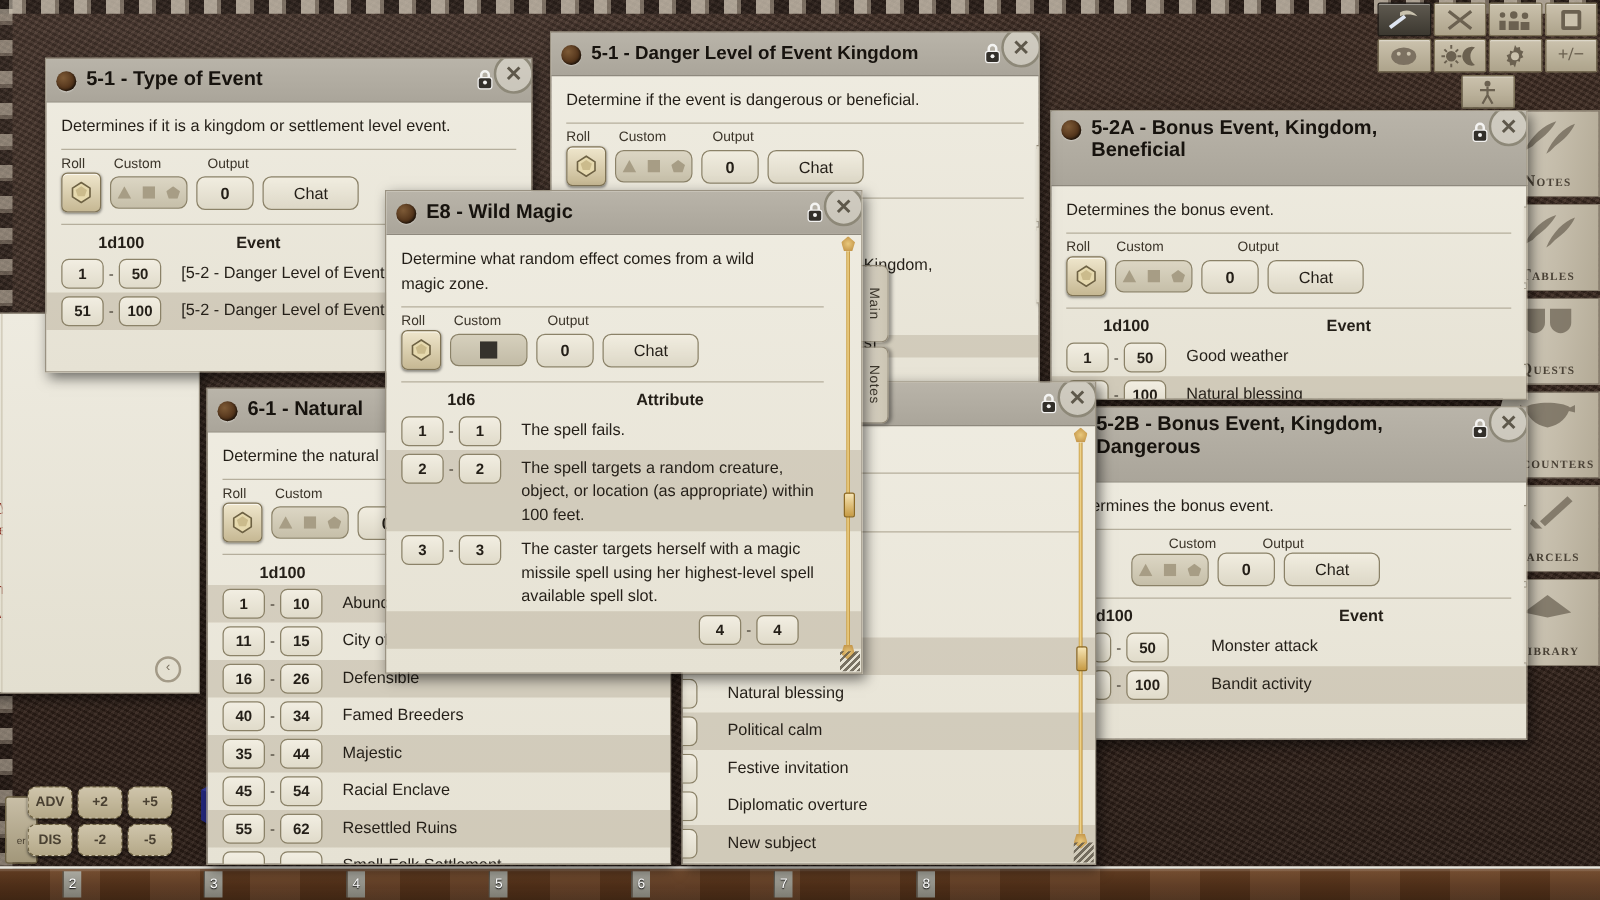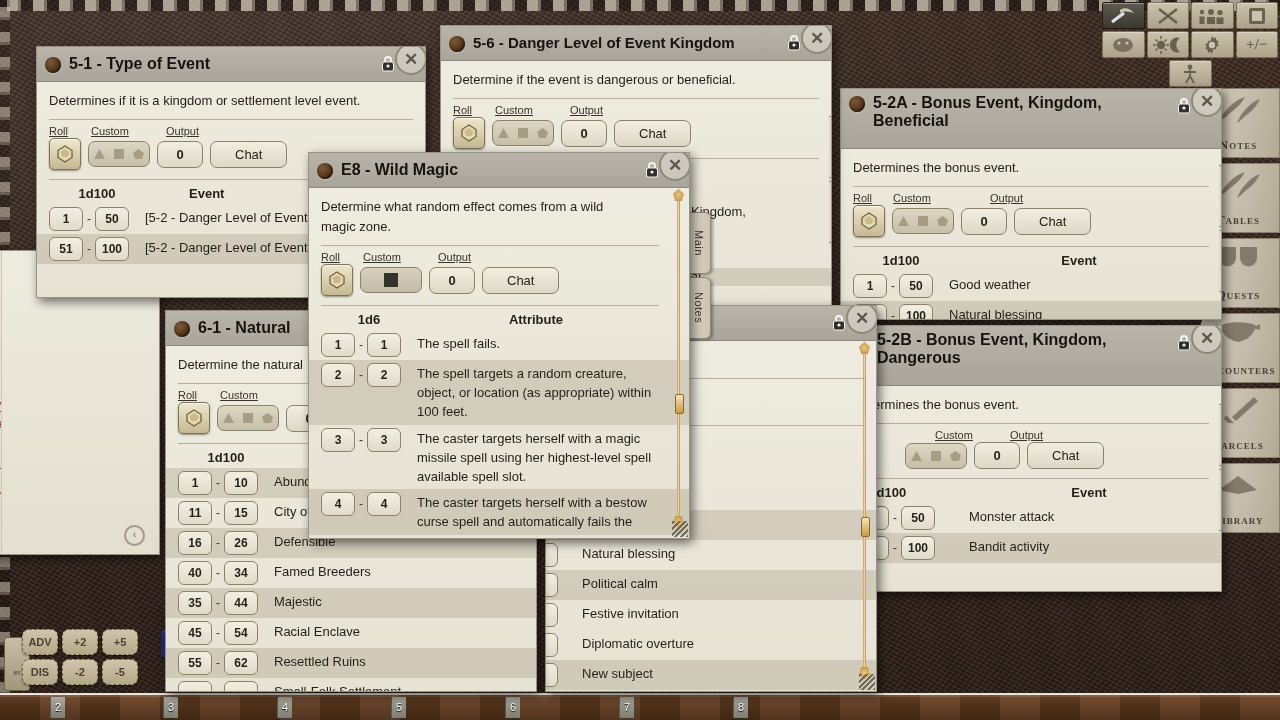--- a/index.html
+++ b/index.html
@@ -138,21 +138,21 @@
     border:2px solid #8d8878;background:rgba(226,222,211,.55);
     display:flex;align-items:center;justify-content:center;
     color:#5e584b;font-size:17px;font-weight:bold;
   }
   .wdesc{
     padding:9px 12px 6px 12px;font-size:13px;line-height:1.55;color:#231e17;
   }
   .hr{height:1px;background:#b5ae9c;margin:2px 12px 0 12px;}
   
   .rollbar{padding:5px 12px 7px 12px;}
-  .rb-labels{display:flex;font-size:11px;color:#3a3328;margin-bottom:1px;text-decoration:underline;}
+  .rb-labels{display:flex;font-size:11px;color:#3a3328;margin-bottom:1px;}
   .rb-labels span{display:block;}
   .rb-row{display:flex;align-items:center;gap:7px;}
   .dicebtn{
     width:30px;height:30px;border-radius:5px;
     background:linear-gradient(#efe6cc,#c6b893);
     border:1px solid #7f7355;box-shadow:inset 0 1px 0 rgba(255,255,255,.65),0 1px 2px rgba(0,0,0,.4);
     display:flex;align-items:center;justify-content:center;
   }
   .customsel{
     width:60px;height:24px;border-radius:7px;
@@ -529,21 +529,21 @@
         <span class="dash">-</span>
         <span class="rngbox">100</span>
       </span>
       <span class="tval" style="white-space:nowrap;overflow:hidden">[5-2 - Danger Level of Event Settle</span>
     </div>
   </div>
 
   <div class="win" style="left:440px;top:25px;width:390px;height:335px;z-index:12">
     <div class="wtitlebar">
       <span class="wdot"></span>
-      <span class="wtitle" style="font-size:15px">5-6 - Danger Level of Event Kingdom</span>
+      <span class="wtitle" style="font-size:15px">5-1 - Danger Level of Event Kingdom</span>
       <span class="wlock">
         <svg width="14" height="18" viewBox="0 0 14 18">
             <path d="M4 8V6a3 3 0 0 1 6 0v2" fill="none" stroke="#fff" stroke-width="2"></path>
             <rect x="1.5" y="8" width="11" height="9" rx="2" fill="#1d1a16" stroke="#fff" stroke-width="1"></rect>
             <circle cx="7" cy="12" r="1.6" fill="#fff"></circle>
           </svg>
       </span>
       <span class="wclose">✕</span>
     </div>
     <div class="wdesc">Determine if the event is dangerous or beneficial.</div>
@@ -829,21 +829,20 @@
           <span class="rngbox">3</span>
         </span>
       <span class="tval">The caster targets herself with a magic missile spell using her highest-level spell available spell slot.</span>
     </div>
     <div class="trow alt" style="padding-right:34px">
       <span class="rng">
           <span class="rngbox">4</span>
           <span class="dash">-</span>
           <span class="rngbox">4</span>
         </span>
-      <span class="tval">The caster targets herself with a bestow curse spell and automatically fails the</span>
     </div>
     <div class="wscroll" style="right:5px;top:36px;bottom:10px">
       <div class="cap top"></div>
       <div class="track"></div>
       <div class="thumb" style="top:205px"></div>
       <div class="cap bot"></div>
     </div>
     <div class="resizer"></div>
   </div>
 

